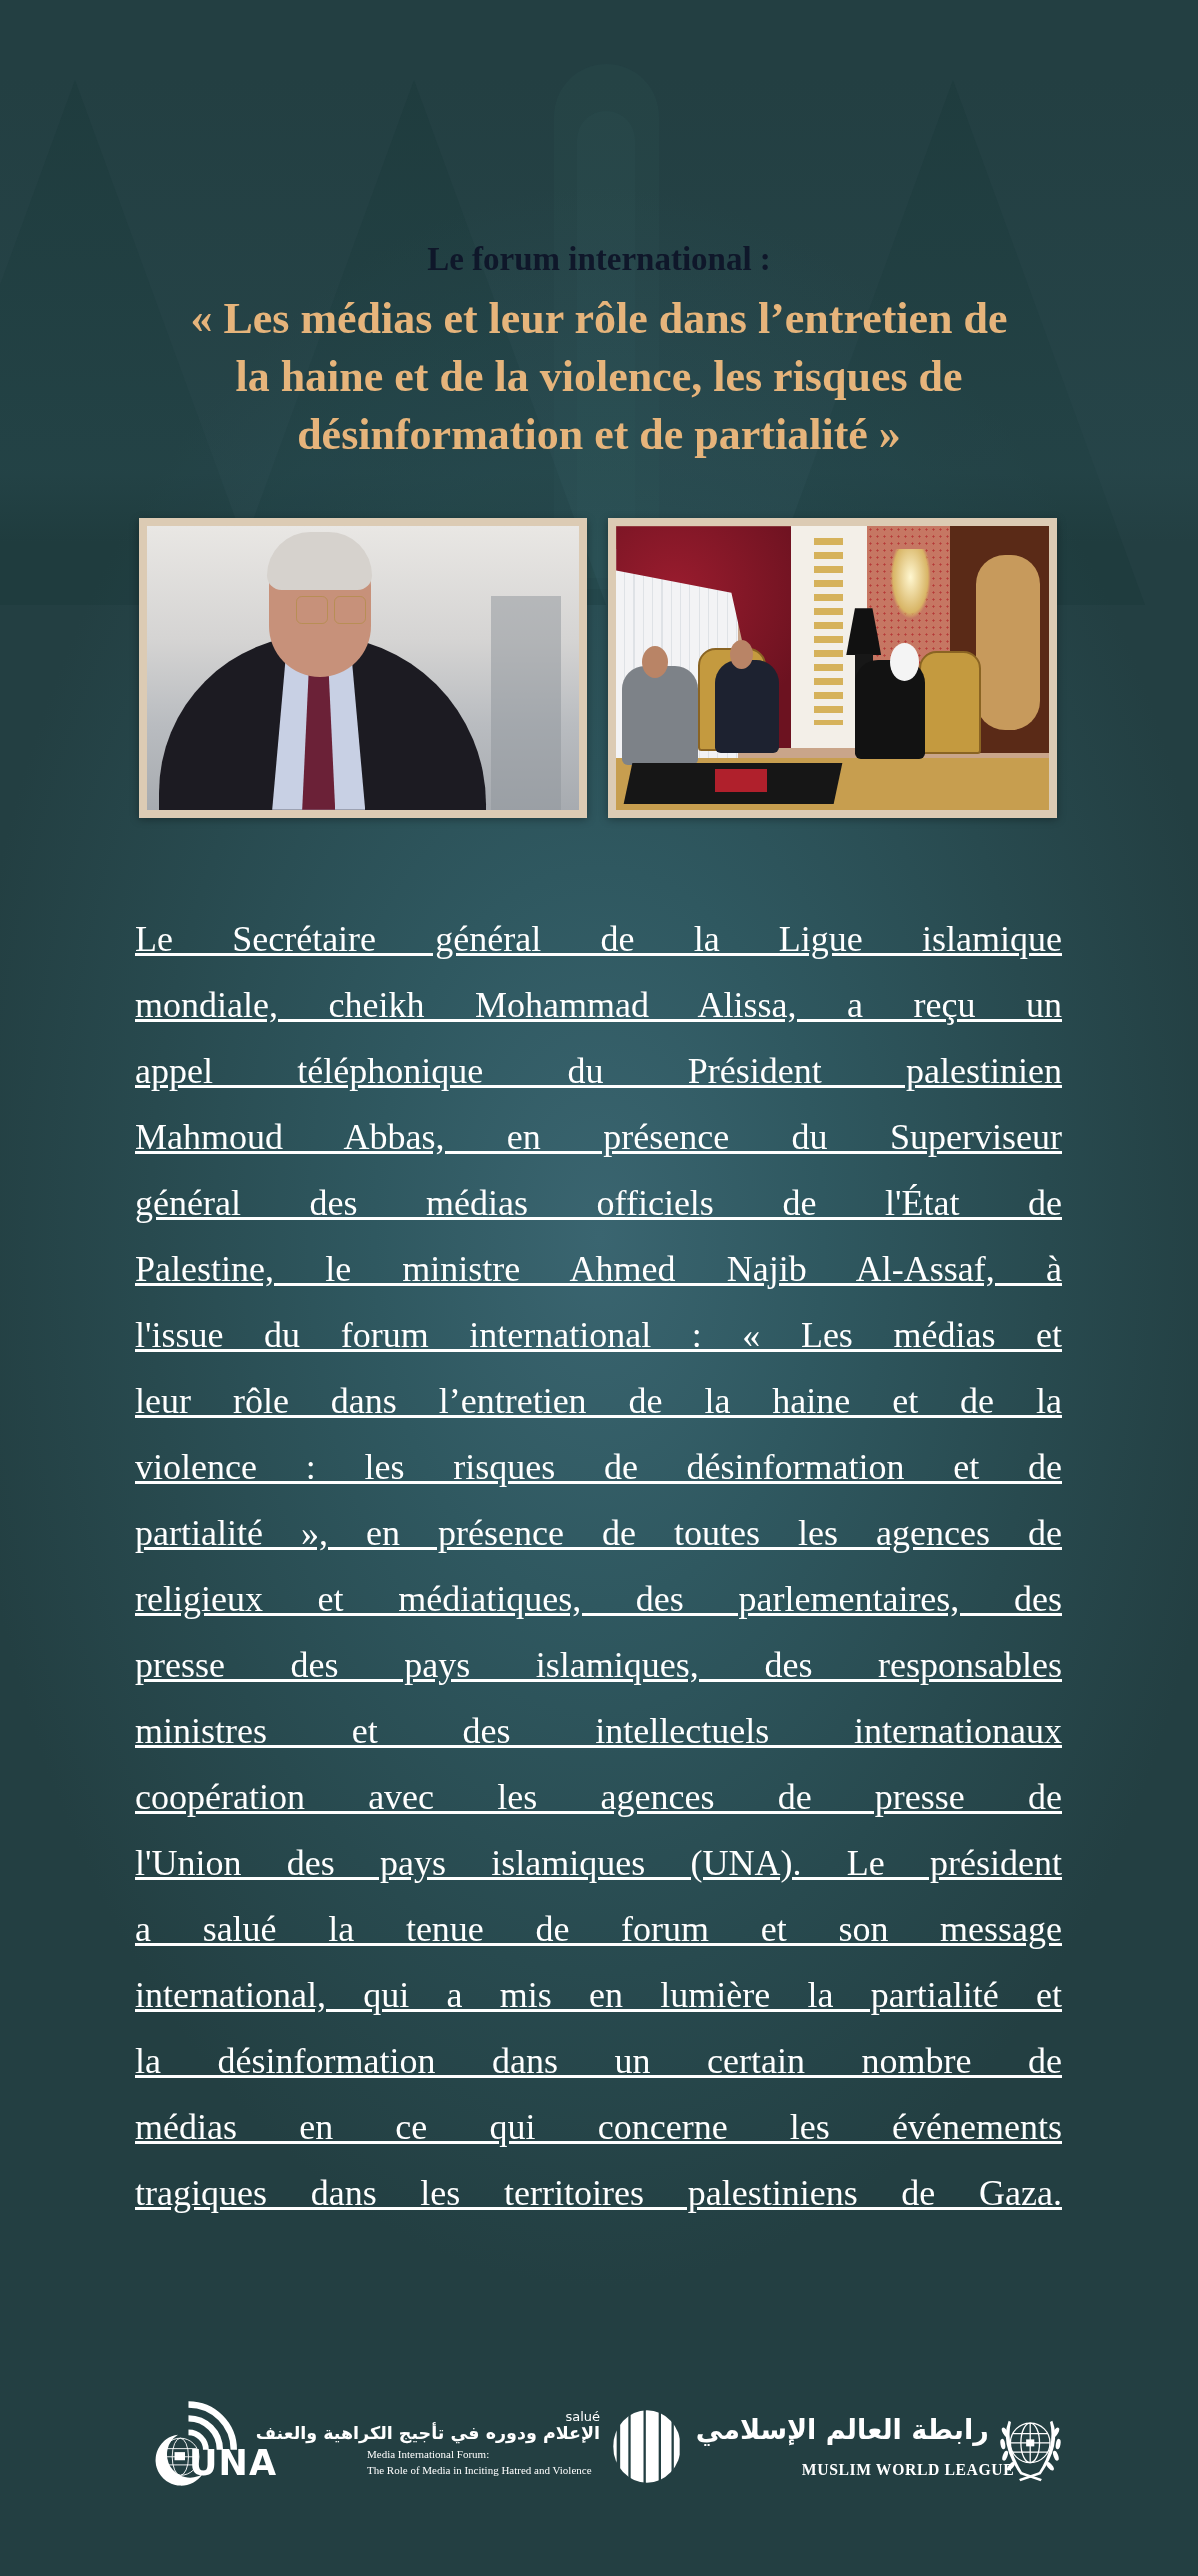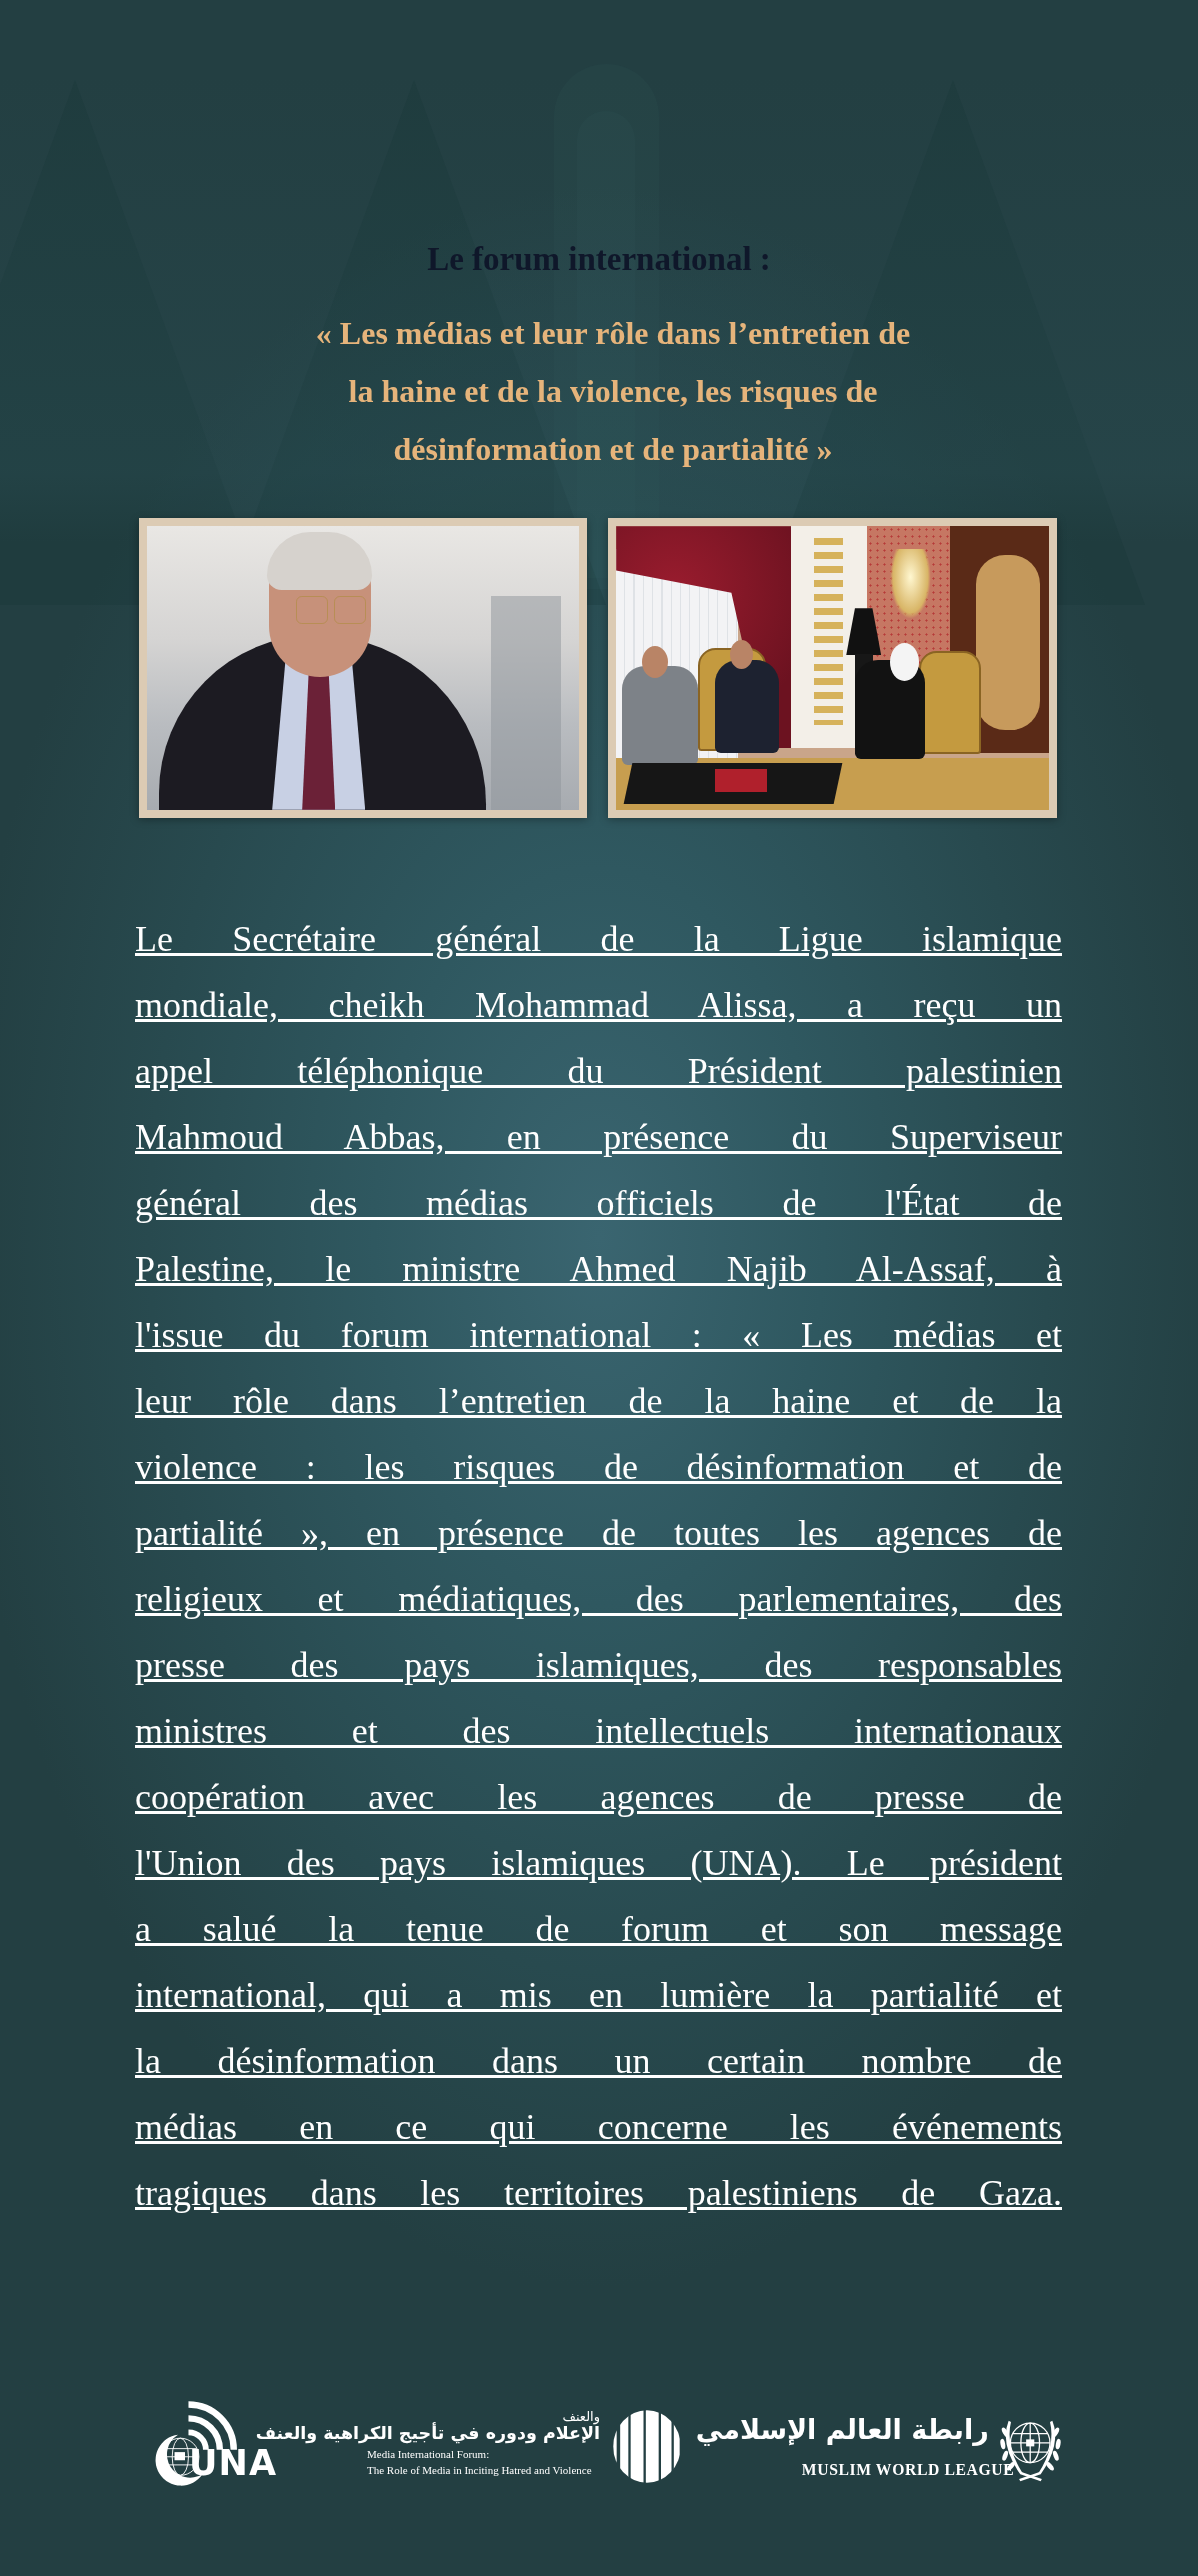--- a/index.html
+++ b/index.html
@@ -21,22 +21,22 @@
   }
   .fade-bottom { position:absolute; left:0; right:0; top:76px; height:467px;
     background: linear-gradient(to bottom, rgba(0,0,0,0) 0%, rgba(44,80,86,0.9) 85%, rgba(44,80,86,0) 100%); }
 
   .subtitle {
     position: absolute; top: 236px; left: 0; width: 1198px; text-align: center;
     color: #0f172a; font-size: 33px; line-height: 47px; font-weight: bold;
   }
   .title {
     position: absolute; top: 290px; left: 58px; width: 1082px; text-align: center;
-    color: #e6b47b; font-size: 32px; line-height: 58px; font-weight: bold;
-    margin: 14px;
+    color: #e6b47b; font-size: 44px; line-height: 58px; font-weight: bold;
+    margin: 0;
   }
   .title span { display: block; }
 
   .photo {
     position: absolute; top: 518px; height: 300px;
     background: #dccbb4; box-sizing: border-box; padding: 8.2px;
     box-shadow: 0 2.3px 8.2px rgba(0,0,0,0.35);
   }
   .photo .img { width: 100%; height: 100%; position: relative; overflow: hidden; }
   .photo-1 { left: 139px; width: 448px; }
@@ -187,21 +187,21 @@
       <line x1="34" y1="108" x2="98" y2="108"></line>
       <line x1="38" y1="94" x2="94" y2="94"></line>
       <line x1="38" y1="122" x2="94" y2="122"></line>
     </g>
     <rect x="56" y="100" width="18" height="14" fill="#ffffff"></rect>
   </svg>
   <div class="una-text">UNA</div>
 </div>
 
 <div class="footer-logo forum">
-  <div class="forum-ar1">والعنف</div>
+  <div class="forum-ar1">salué</div>
   <div class="forum-ar2">الإعلام ودوره في تأجيج الكراهية والعنف</div>
   <div class="forum-en1">Media International Forum:</div>
   <div class="forum-en2">The Role of Media in Inciting Hatred and Violence</div>
   <svg class="forum-icon" viewBox="0 0 120 128">
     <defs>
         <clipPath id="sph">
           <ellipse cx="60" cy="64" rx="58" ry="62"></ellipse>
         </clipPath>
       </defs>
     <g clip-path="url(#sph)" fill="#ffffff">

